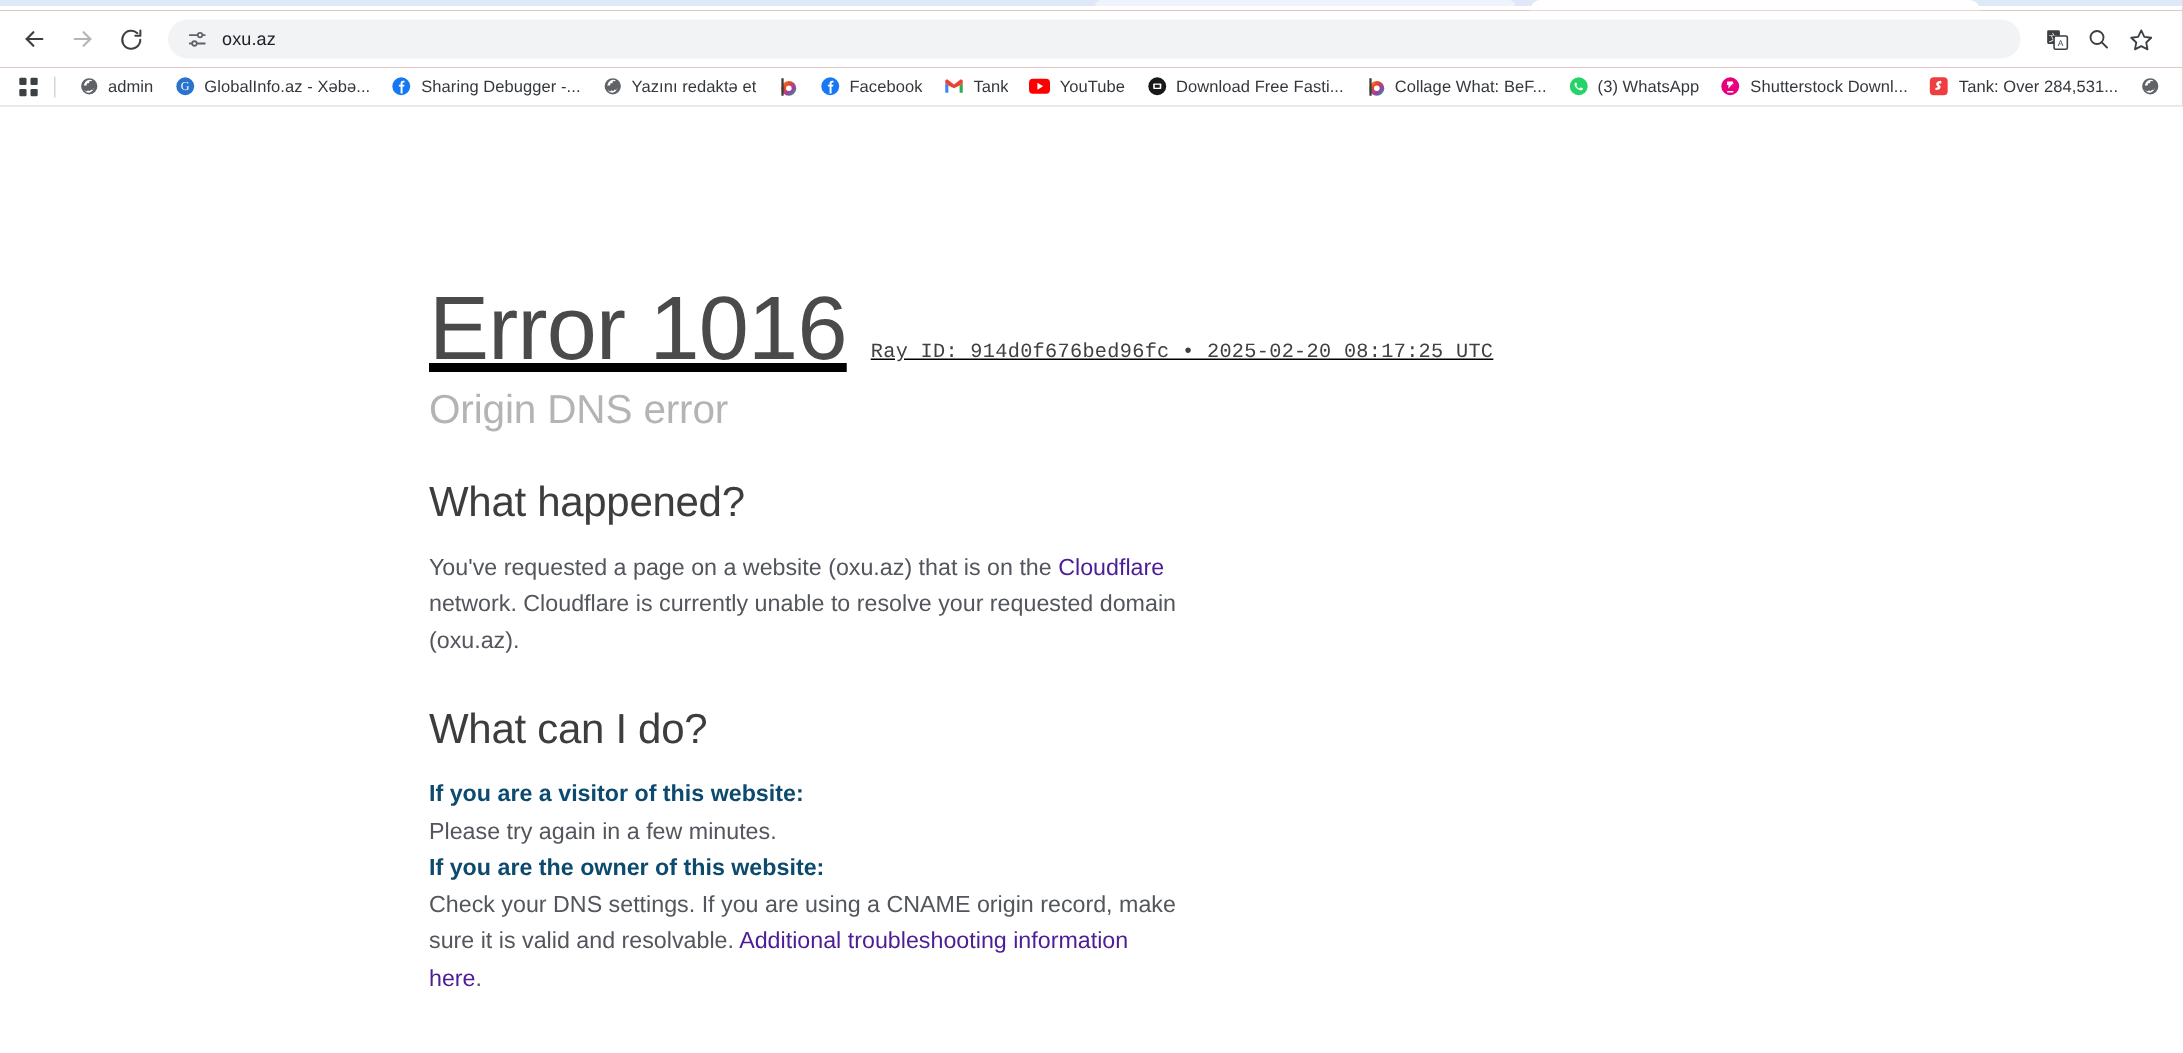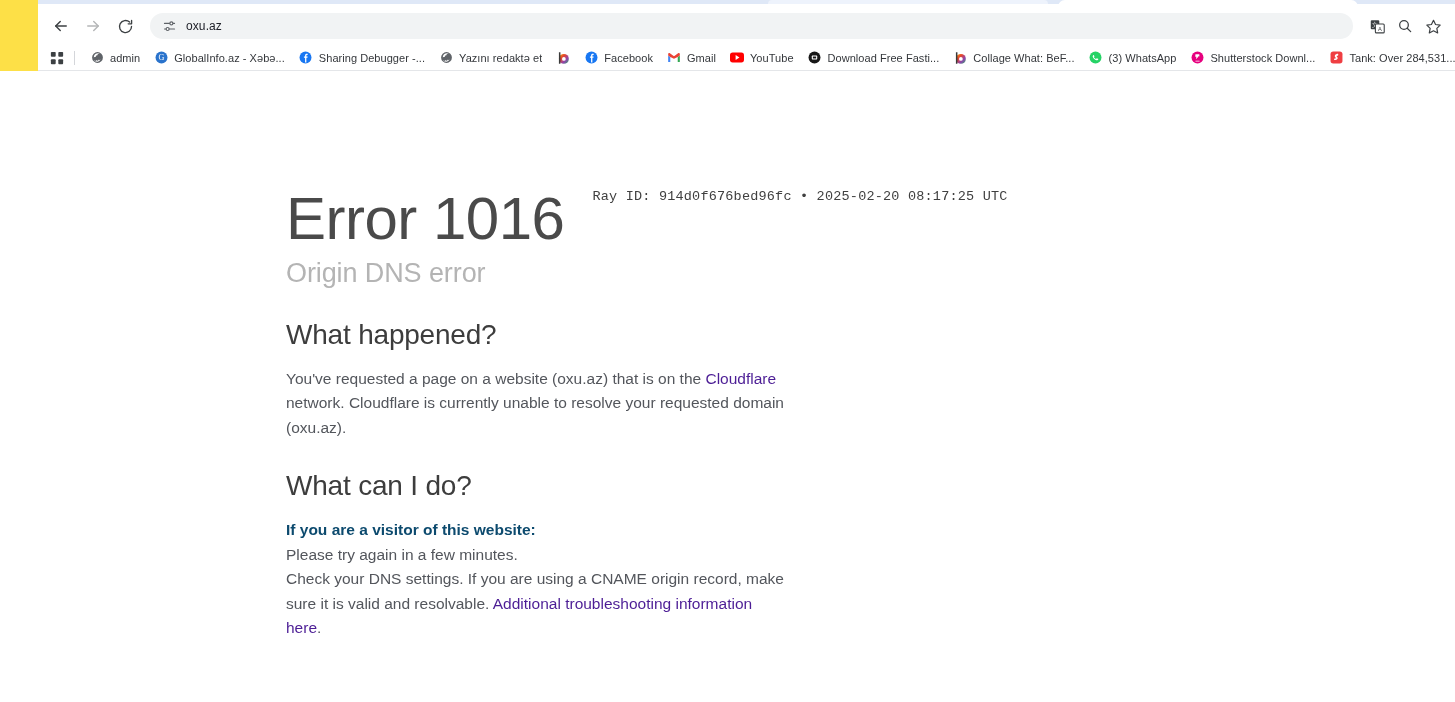--- a/index.html
+++ b/index.html
@@ -8,23 +8,22 @@
     width: 1455px;
     height: 702px;
     overflow: hidden;
     background: #ffffff;
     font-family: "Liberation Sans", sans-serif;
   }
 
   
   #browser-chrome {
     width: 1455px;
-    background: #fde047;
+    background: #7f1d1d;
     position: relative;
-    padding-left: 38px;
   }
 
   #tab-strip-remnant {
     height: 7px;
     width: 100%;
     background: #ffffff;
     position: relative;
     overflow: hidden;
   }
   #tab-strip-remnant .strip-bg {
@@ -173,22 +172,23 @@
     overflow: hidden;
     position: relative;
   }
   #cf-wrapper {
     padding-left: 286px;
     padding-top: 118px;
   }
 
   #cf-error-header {
     display: flex;
-    align-items: flex-start;
-    gap: 28px;
+    align-items: flex-end;
+    gap: 16px;
+    text-decoration: underline;
   }
   #cf-error-code {
     font-size: 60px;
     line-height: 1;
     font-weight: 300;
     color: #4a4a4a;
     letter-spacing: -0.5px;
   }
   #cf-ray-line {
     font-family: "Liberation Mono", "DejaVu Sans Mono", monospace;
@@ -383,21 +383,21 @@
 
     <div class="bookmark">
       <span class="bm-favicon">
         <svg width="14" height="11" viewBox="0 0 24 18">
           <path d="M2 16.5h3.6V8.2L2 5.4z" fill="#4285f4"></path>
           <path d="M18.4 16.5H22V5.4l-3.6 2.8z" fill="#34a853"></path>
           <path d="M2 3.1v2.3l3.6 2.8L12 11.3l6.4-3.1L22 5.4V3.1c0-1.6-1.8-2.5-3-1.5L12 7 5 1.6c-1.2-1-3-.1-3 1.5z" fill="#ea4335"></path>
           <path d="M5.6 8.2 12 11.3l6.4-3.1v8.3H5.6z" fill="#fbbc04" opacity=".0"></path>
         </svg>
       </span>
-      <span class="bm-label">Gmail</span>
+      <span class="bm-label">Tank</span>
     </div>
 
     <div class="bookmark">
       <span class="bm-favicon">
         <svg width="15" height="11" viewBox="0 0 24 17">
           <rect x="0" y="0" width="24" height="17" rx="4.5" fill="#ff0000"></rect>
           <polygon points="9.6,4.4 16.2,8.5 9.6,12.6" fill="#ffffff"></polygon>
         </svg>
       </span>
       <span class="bm-label">YouTube</span>
@@ -491,18 +491,19 @@
       <div class="cf-body">
         <span>You've requested a page on a website (oxu.az) that is on the </span><a class="cf-link">Cloudflare</a><span> network. Cloudflare is currently unable to resolve your requested domain (oxu.az).</span>
       </div>
     </div>
 
     <div class="cf-section">
       <div class="cf-section-heading">What can I do?</div>
       <div class="cf-body" id="what-can-i-do-body">
         <span class="cf-strong">If you are a visitor of this website:</span>
         <span class="cf-plain">Please try again in a few minutes.</span>
+        <span class="cf-strong">If you are the owner of this website:</span>
         <span class="cf-plain"><span>Check your DNS settings. If you are using a CNAME origin record, make sure it is valid and resolvable. </span><a class="cf-link">Additional troubleshooting information here</a><span>.</span></span>
       </div>
     </div>
 
   </div>
 </div>
 
 </body></html>

